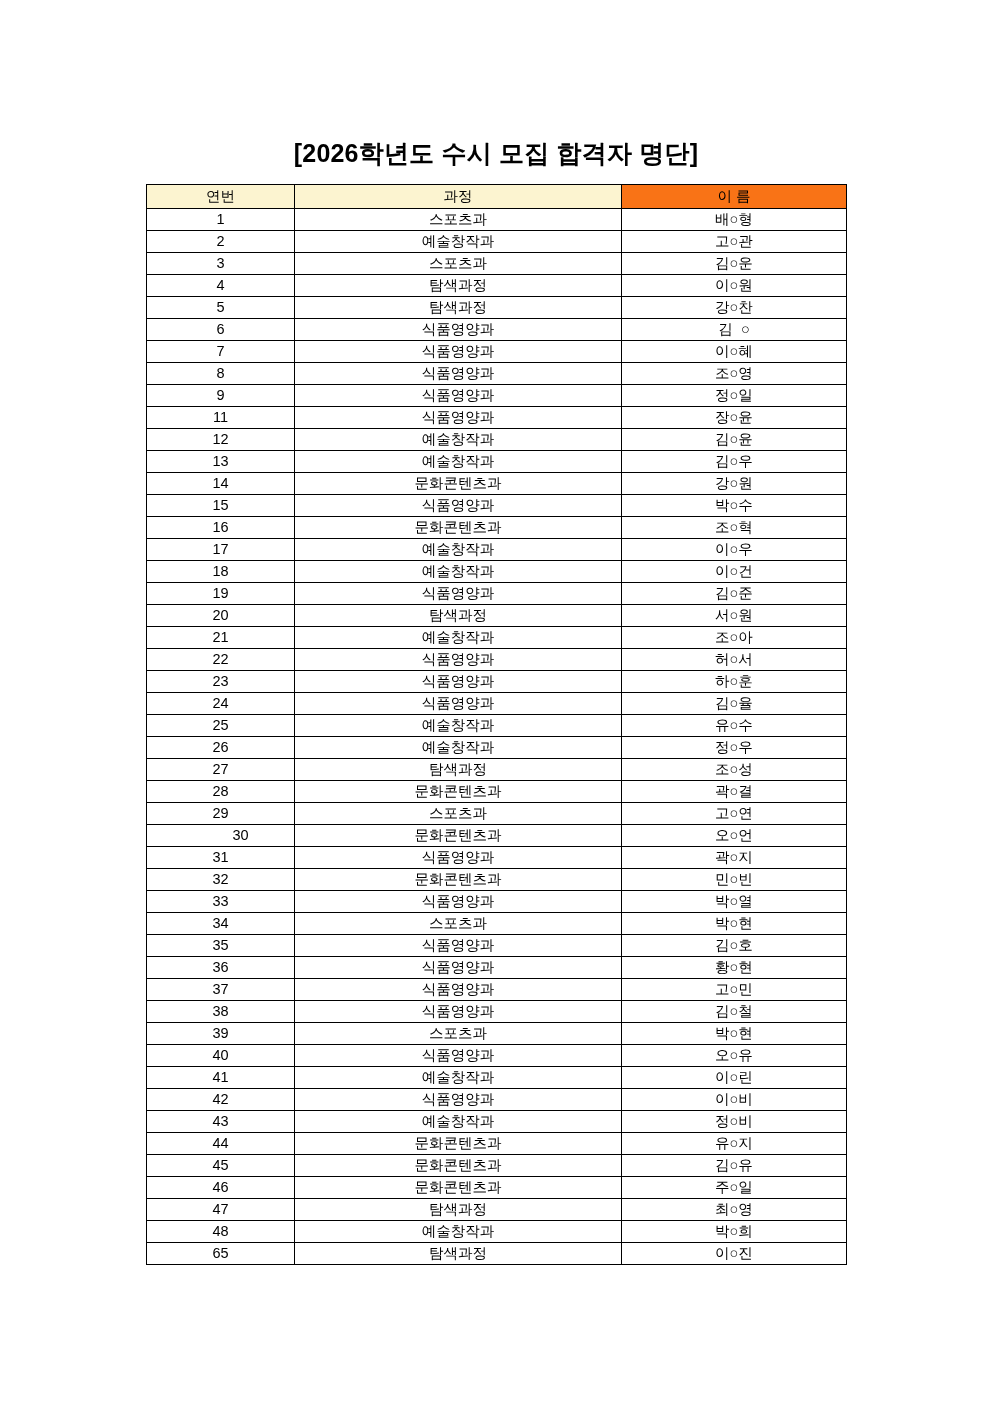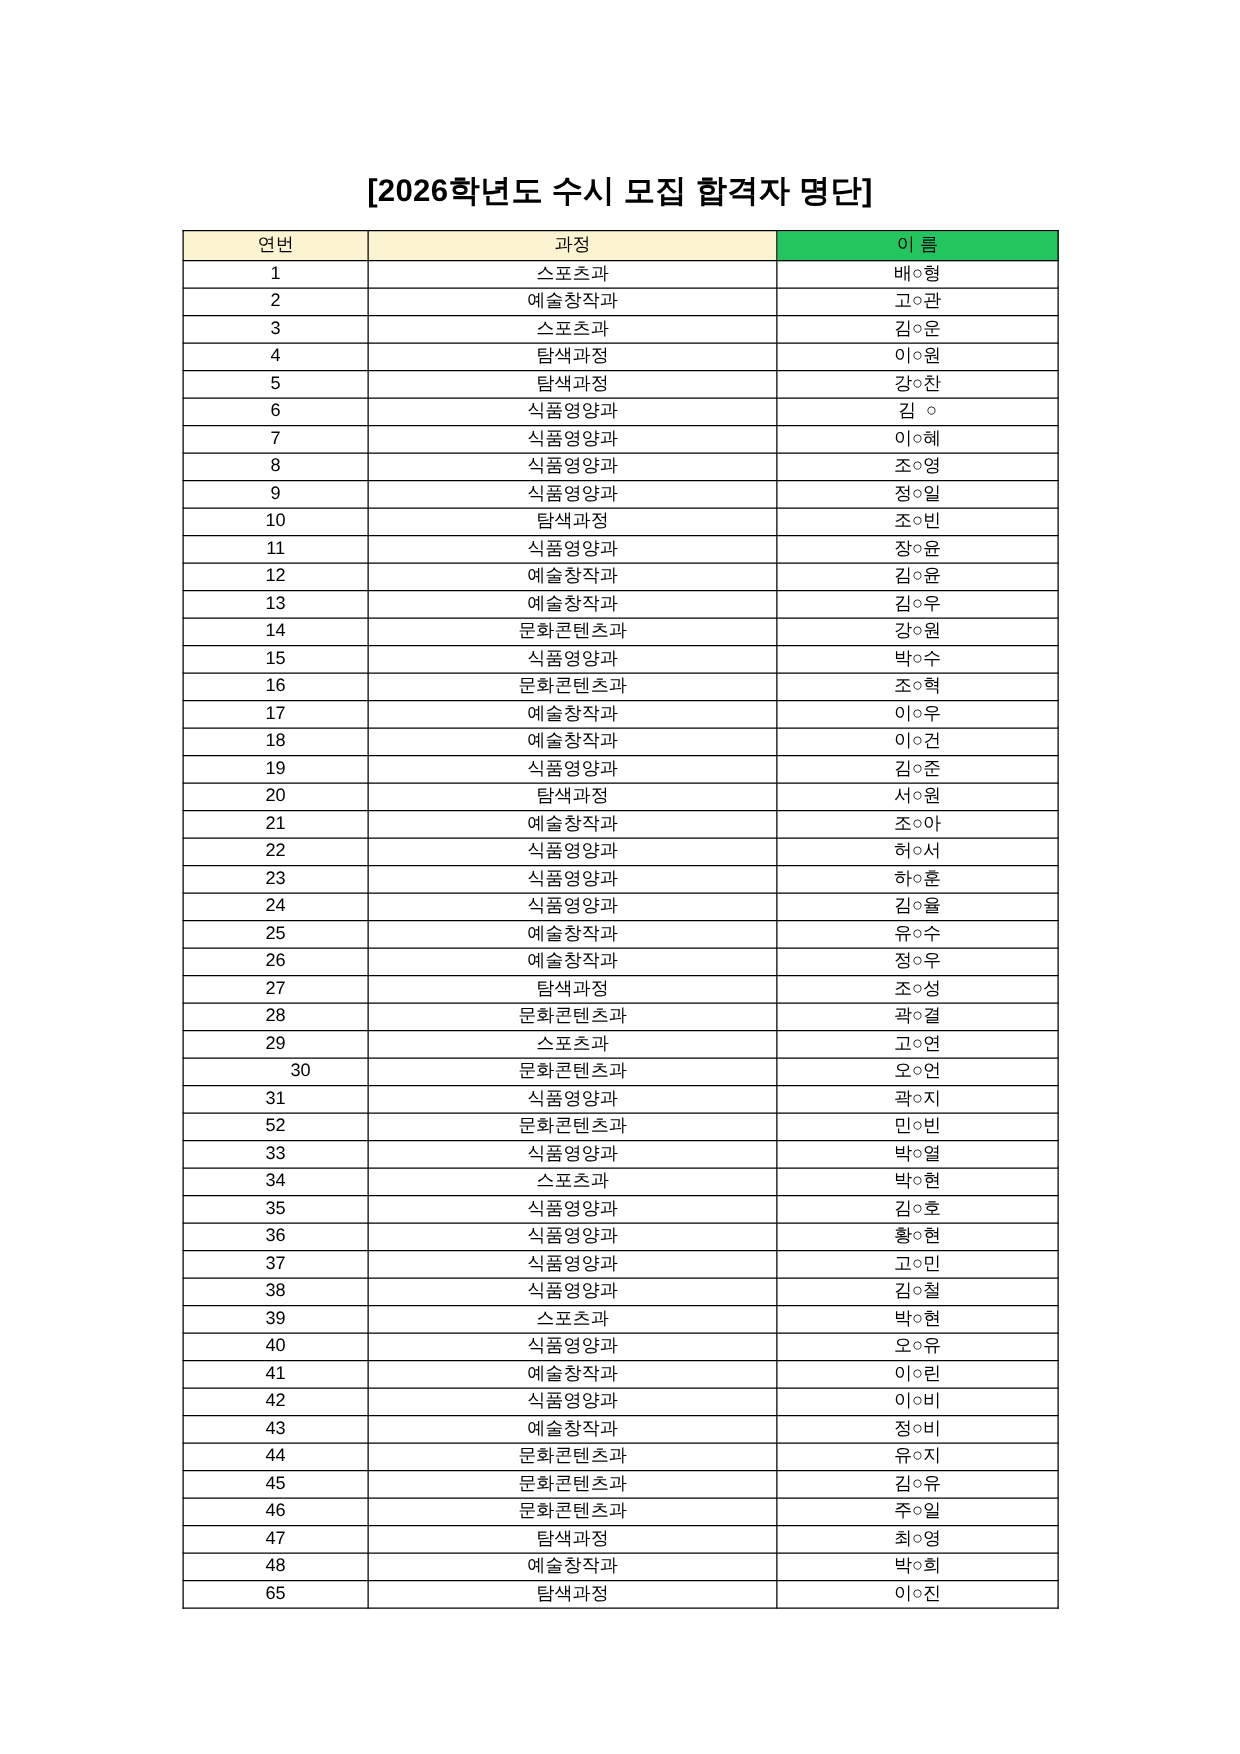--- a/index.html
+++ b/index.html
@@ -78,21 +78,21 @@
   <table id="list-table">
     <colgroup>
       <col class="c-no">
       <col class="c-prog">
       <col class="c-name">
     </colgroup>
     <thead>
       <tr>
         <th style="background: rgb(252, 244, 208); border-color: rgb(0, 0, 0);">연번</th>
         <th style="background: rgb(252, 244, 208); border-color: rgb(0, 0, 0);">과정</th>
-        <th style="background: #22c55e; border-color: rgb(0, 0, 0);">이 름</th>
+        <th style="background: #f97316; border-color: rgb(0, 0, 0);">이 름</th>
       </tr>
     </thead>
     <tbody id="list-body">
         <tr>
           <td class="cell-no" style="border-color: rgb(0, 0, 0);">1</td>
           <td class="cell-program" style="border-color: rgb(0, 0, 0);">스포츠과</td>
           <td class="cell-name" style="border-color: rgb(0, 0, 0);">배○형</td>
         </tr>
         <tr>
           <td class="cell-no" style="border-color: rgb(0, 0, 0);">2</td>
@@ -128,25 +128,20 @@
           <td class="cell-no" style="border-color: rgb(0, 0, 0);">8</td>
           <td class="cell-program" style="border-color: rgb(0, 0, 0);">식품영양과</td>
           <td class="cell-name" style="border-color: rgb(0, 0, 0);">조○영</td>
         </tr>
         <tr>
           <td class="cell-no" style="border-color: rgb(0, 0, 0);">9</td>
           <td class="cell-program" style="border-color: rgb(0, 0, 0);">식품영양과</td>
           <td class="cell-name" style="border-color: rgb(0, 0, 0);">정○일</td>
         </tr>
         <tr>
-          <td class="cell-no" style="border-color: rgb(0, 0, 0);">10</td>
-          <td class="cell-program" style="border-color: rgb(0, 0, 0);">탐색과정</td>
-          <td class="cell-name" style="border-color: rgb(0, 0, 0);">조○빈</td>
-        </tr>
-        <tr>
           <td class="cell-no" style="border-color: rgb(0, 0, 0);">11</td>
           <td class="cell-program" style="border-color: rgb(0, 0, 0);">식품영양과</td>
           <td class="cell-name" style="border-color: rgb(0, 0, 0);">장○윤</td>
         </tr>
         <tr>
           <td class="cell-no" style="border-color: rgb(0, 0, 0);">12</td>
           <td class="cell-program" style="border-color: rgb(0, 0, 0);">예술창작과</td>
           <td class="cell-name" style="border-color: rgb(0, 0, 0);">김○윤</td>
         </tr>
         <tr>
@@ -238,21 +233,21 @@
           <td class="cell-no" style="border-color: rgb(0, 0, 0); padding-left: 40px;">30</td>
           <td class="cell-program" style="border-color: rgb(0, 0, 0);">문화콘텐츠과</td>
           <td class="cell-name" style="border-color: rgb(0, 0, 0);">오○언</td>
         </tr>
         <tr>
           <td class="cell-no" style="border-color: rgb(0, 0, 0);">31</td>
           <td class="cell-program" style="border-color: rgb(0, 0, 0);">식품영양과</td>
           <td class="cell-name" style="border-color: rgb(0, 0, 0);">곽○지</td>
         </tr>
         <tr>
-          <td class="cell-no" style="border-color: rgb(0, 0, 0);">52</td>
+          <td class="cell-no" style="border-color: rgb(0, 0, 0);">32</td>
           <td class="cell-program" style="border-color: rgb(0, 0, 0);">문화콘텐츠과</td>
           <td class="cell-name" style="border-color: rgb(0, 0, 0);">민○빈</td>
         </tr>
         <tr>
           <td class="cell-no" style="border-color: rgb(0, 0, 0);">33</td>
           <td class="cell-program" style="border-color: rgb(0, 0, 0);">식품영양과</td>
           <td class="cell-name" style="border-color: rgb(0, 0, 0);">박○열</td>
         </tr>
         <tr>
           <td class="cell-no" style="border-color: rgb(0, 0, 0);">34</td>

